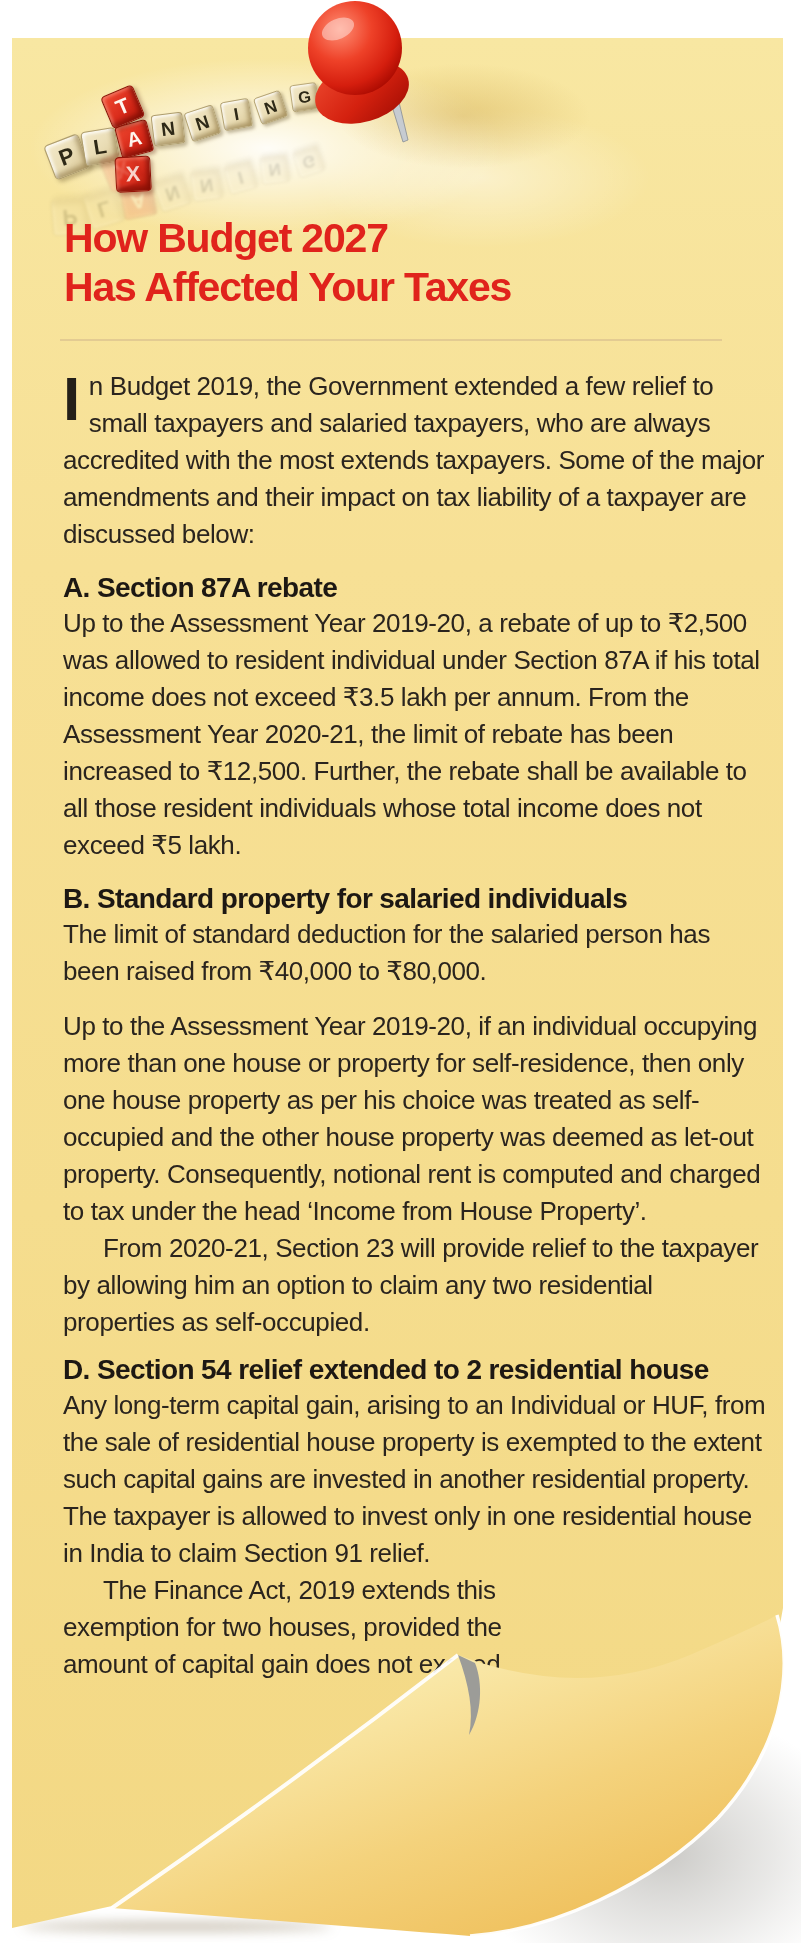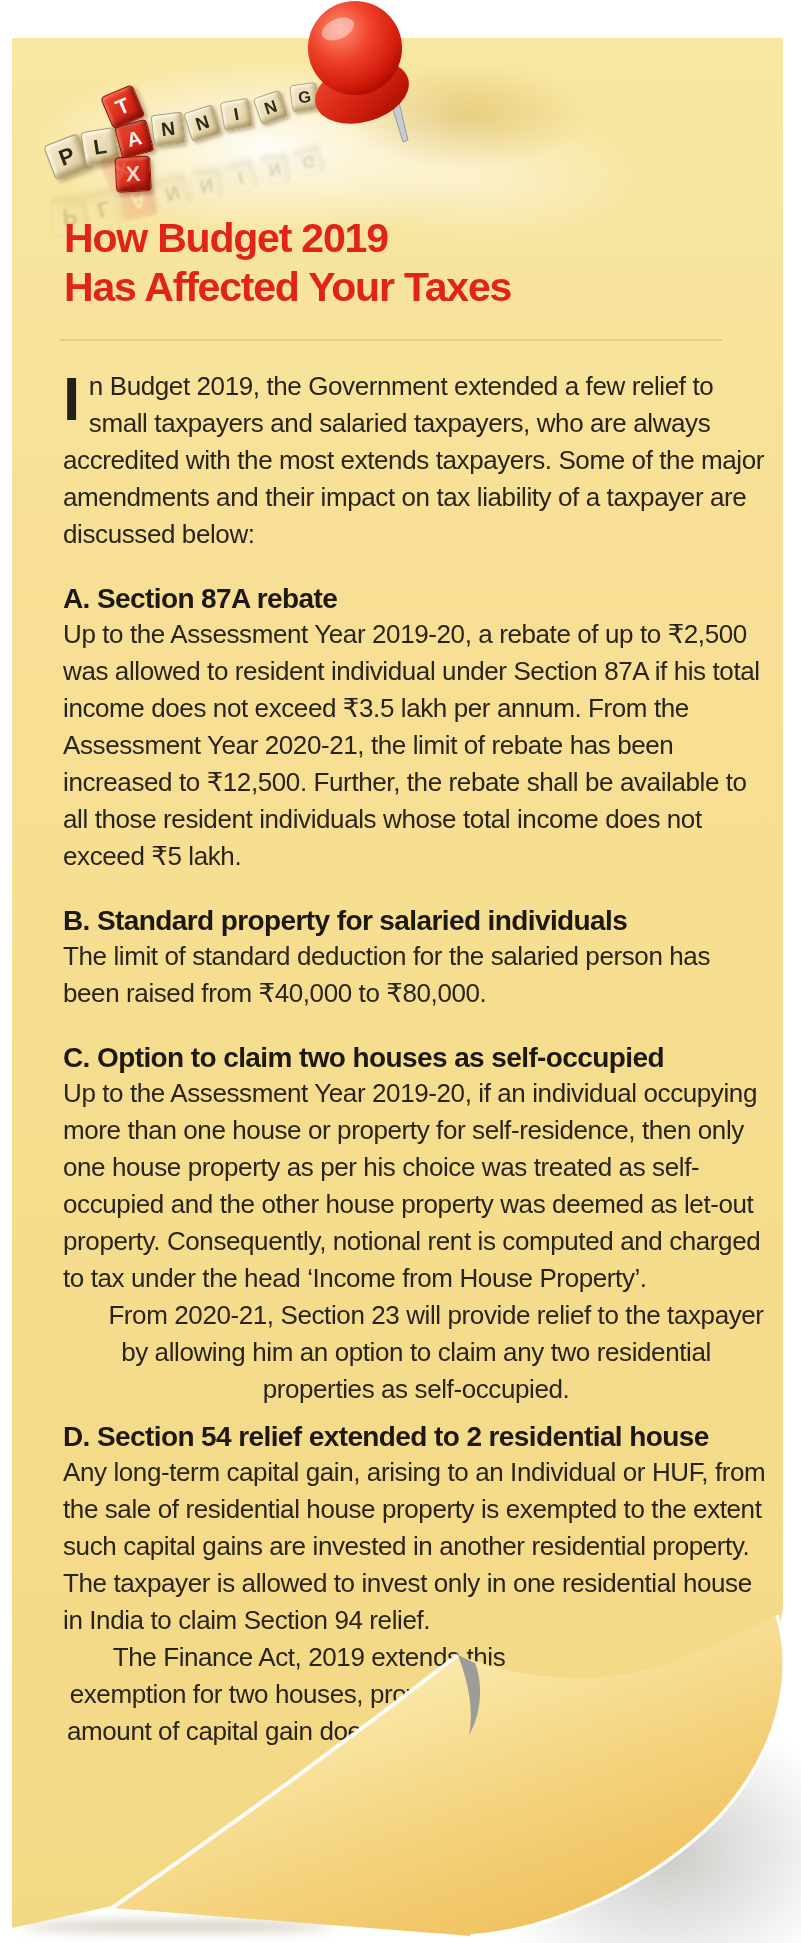--- a/index.html
+++ b/index.html
@@ -66,26 +66,26 @@
   
   .content{
     position:absolute;left:51px;top:330px;width:706px;z-index:2;
     color:#2A241E;font-size:26px;line-height:37px;letter-spacing:-0.4px;
   }
   .content p{margin:0;}
   .dropcap{
     float:left;font-size:62px;line-height:52px;font-weight:bold;color:#231F19;
     margin:5px 9px 0 0;
   }
-  .section{margin-top:29px;}
+  .section{margin-top:18px;}
   .section-heading{
     font-weight:bold;font-size:28px;line-height:34px;letter-spacing:-0.6px;color:#1D1813;
     margin:0 0 5px 0;
   }
-  .indent{text-indent:40px;text-align:center;}
+  .indent{text-indent:40px;}
   .narrow{max-width:452px;}
   .sectionD{margin-top:12px;}
   
   .curl{position:absolute;left:80px;top:1523px;width:721px;height:420px;z-index:4;pointer-events:none;}
 </style>
 </head>
 <body>
 
 <div class="note-shadow"></div>
 
@@ -111,47 +111,46 @@
       <div class="tile">N</div>
       <div class="tile">N</div>
       <div class="tile">I</div>
       <div class="tile">N</div>
       <div class="tile">G</div>
       <div class="tile red tile-x">X</div>
     </div>
   </div>
 
   <div class="title">
-    <div>How Budget 2019</div>
+    <div>How Budget 2027</div>
     <div>Has Affected Your Taxes</div>
   </div>
   <div class="divider"></div>
 
   <div class="content">
     <p><span class="dropcap">I</span><span>n Budget 2019, the Government extended a few relief to small taxpayers and salaried taxpayers, who are always accredited with the most extends taxpayers. Some of the major amendments and their impact on tax liability of a taxpayer are discussed below:</span></p>
 
     <div class="section">
       <p class="section-heading">A.  Section 87A rebate</p>
       <p>Up to the Assessment Year 2019-20, a rebate of up to ₹2,500 was allowed to resident individual under Section 87A if his total income does not exceed ₹3.5 lakh per annum. From the Assessment Year 2020-21, the limit of rebate has been increased to ₹12,500. Further, the rebate shall be available to all those resident individuals whose total income does not exceed ₹5 lakh.</p>
     </div>
 
     <div class="section">
       <p class="section-heading">B.  Standard property for salaried individuals</p>
       <p>The limit of standard deduction for the salaried person has been raised from ₹40,000 to ₹80,000.</p>
     </div>
 
     <div class="section">
-      <p class="section-heading">C.  Option to claim two houses as self-occupied</p>
       <p>Up to the Assessment Year 2019-20, if an individual occupying more than one house or property for self-residence, then only one house property as per his choice was treated as self-occupied and the other house property was deemed as let-out property. Consequently, notional rent is computed and charged to tax under the head ‘Income from House Property’.</p>
       <p class="indent">From 2020-21, Section 23 will provide relief to the taxpayer by allowing him an option to claim any two residential properties as self-occupied.</p>
     </div>
 
     <div class="section sectionD">
       <p class="section-heading">D. Section 54 relief extended to 2 residential house</p>
-      <p>Any long-term capital gain, arising to an Individual or HUF, from the sale of residential house property is exempted to the extent such capital gains are invested in another residential property. The taxpayer is allowed to invest only in one residential house in India to claim Section 94 relief.</p>
+      <p>Any long-term capital gain, arising to an Individual or HUF, from the sale of residential house property is exempted to the extent such capital gains are invested in another residential property. The taxpayer is allowed to invest only in one residential house in India to claim Section 91 relief.</p>
       <p class="indent narrow">The Finance Act, 2019 extends this exemption for two houses, provided the amount of capital gain does not exceed.</p>
     </div>
   </div>
 </div>
 
 <svg class="pin" viewBox="0 0 140 155" xmlns="http://www.w3.org/2000/svg">
   <defs>
     <radialGradient id="pinBall" cx="34%" cy="30%" r="75%">
       <stop offset="0%" stop-color="#FF8E74"></stop>
       <stop offset="45%" stop-color="#EE4128"></stop>

